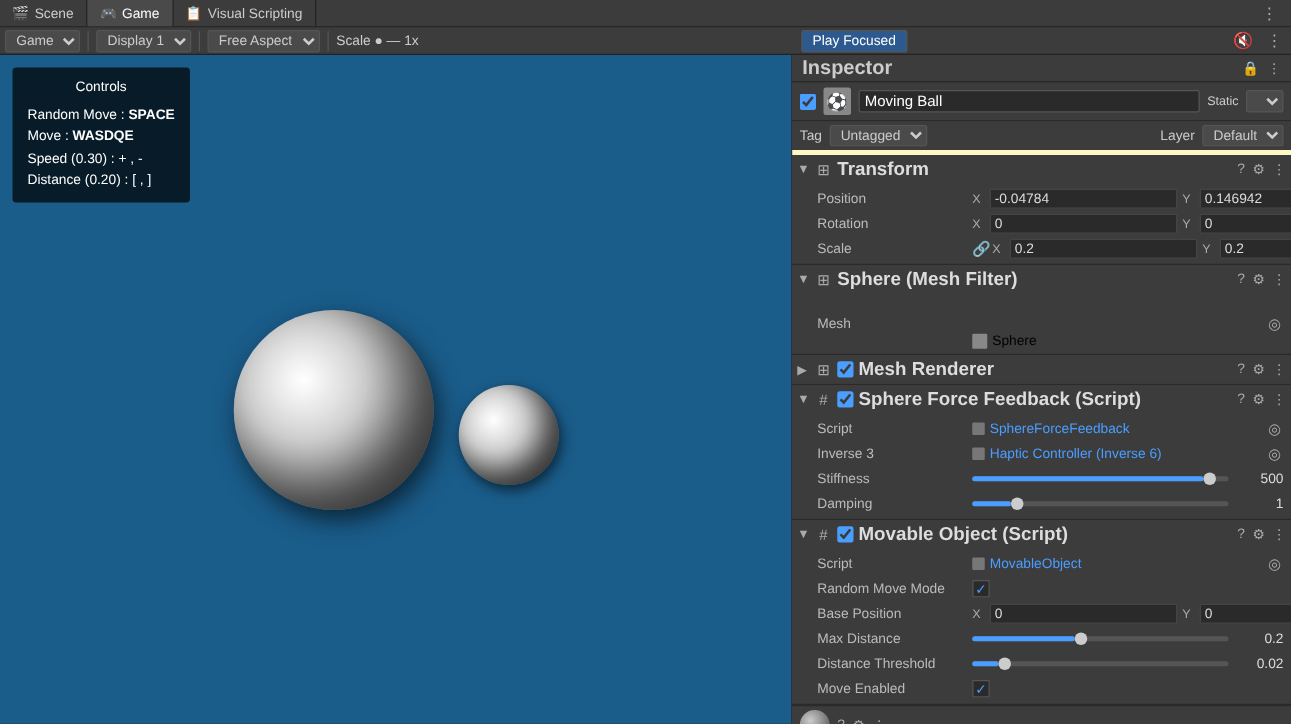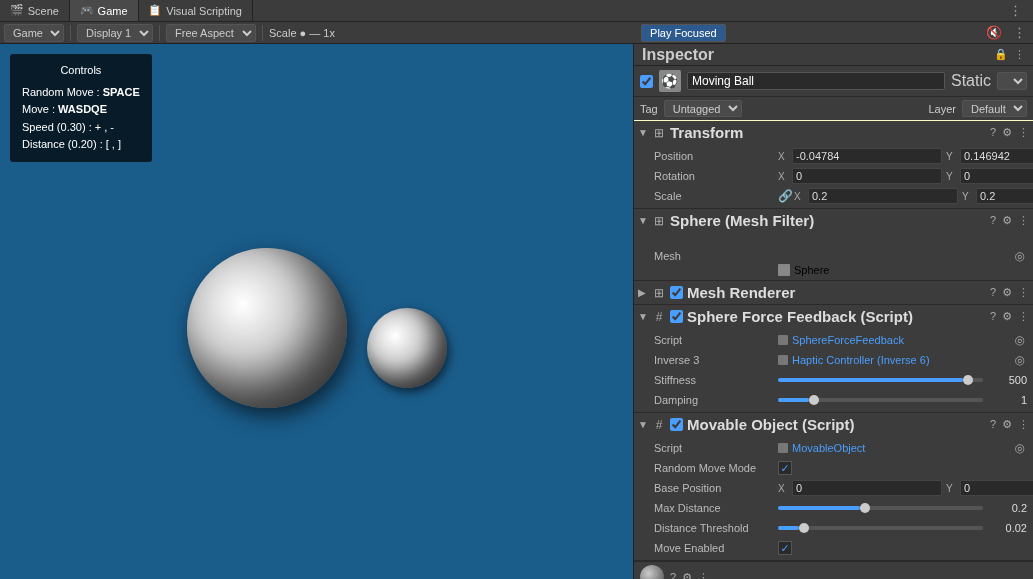--- a/index.html
+++ b/index.html
@@ -184,39 +184,39 @@
       background: #2a2a2a;
       border: 1px solid #555;
       color: #fff;
       height: 18px;
       padding: 0 4px;
       font-size: 12px;
       border-radius: 2px;
     }
     .static-label {
       color: #ccc;
-      font-size: 16px;
+      font-size: 10px;
     }
     .static-select {
       background: #4a4a4a;
       border: 1px solid #555;
       color: #ccc;
       height: 18px;
       padding: 0 4px;
       border-radius: 2px;
       font-size: 11px;
     }
 
     
     .tag-layer-row {
       display: flex;
       align-items: center;
       padding: 3px 6px;
       background: #3c3c3c;
-      border-bottom: 1px solid #fef9c3;
+      border-bottom: 4px solid #fef9c3;
       gap: 6px;
     }
     .tag-layer-row label { color: #ccc; }
     .tag-layer-row select {
       background: #4a4a4a;
       border: 1px solid #555;
       color: #ccc;
       height: 17px;
       padding: 0 4px;
       border-radius: 2px;

